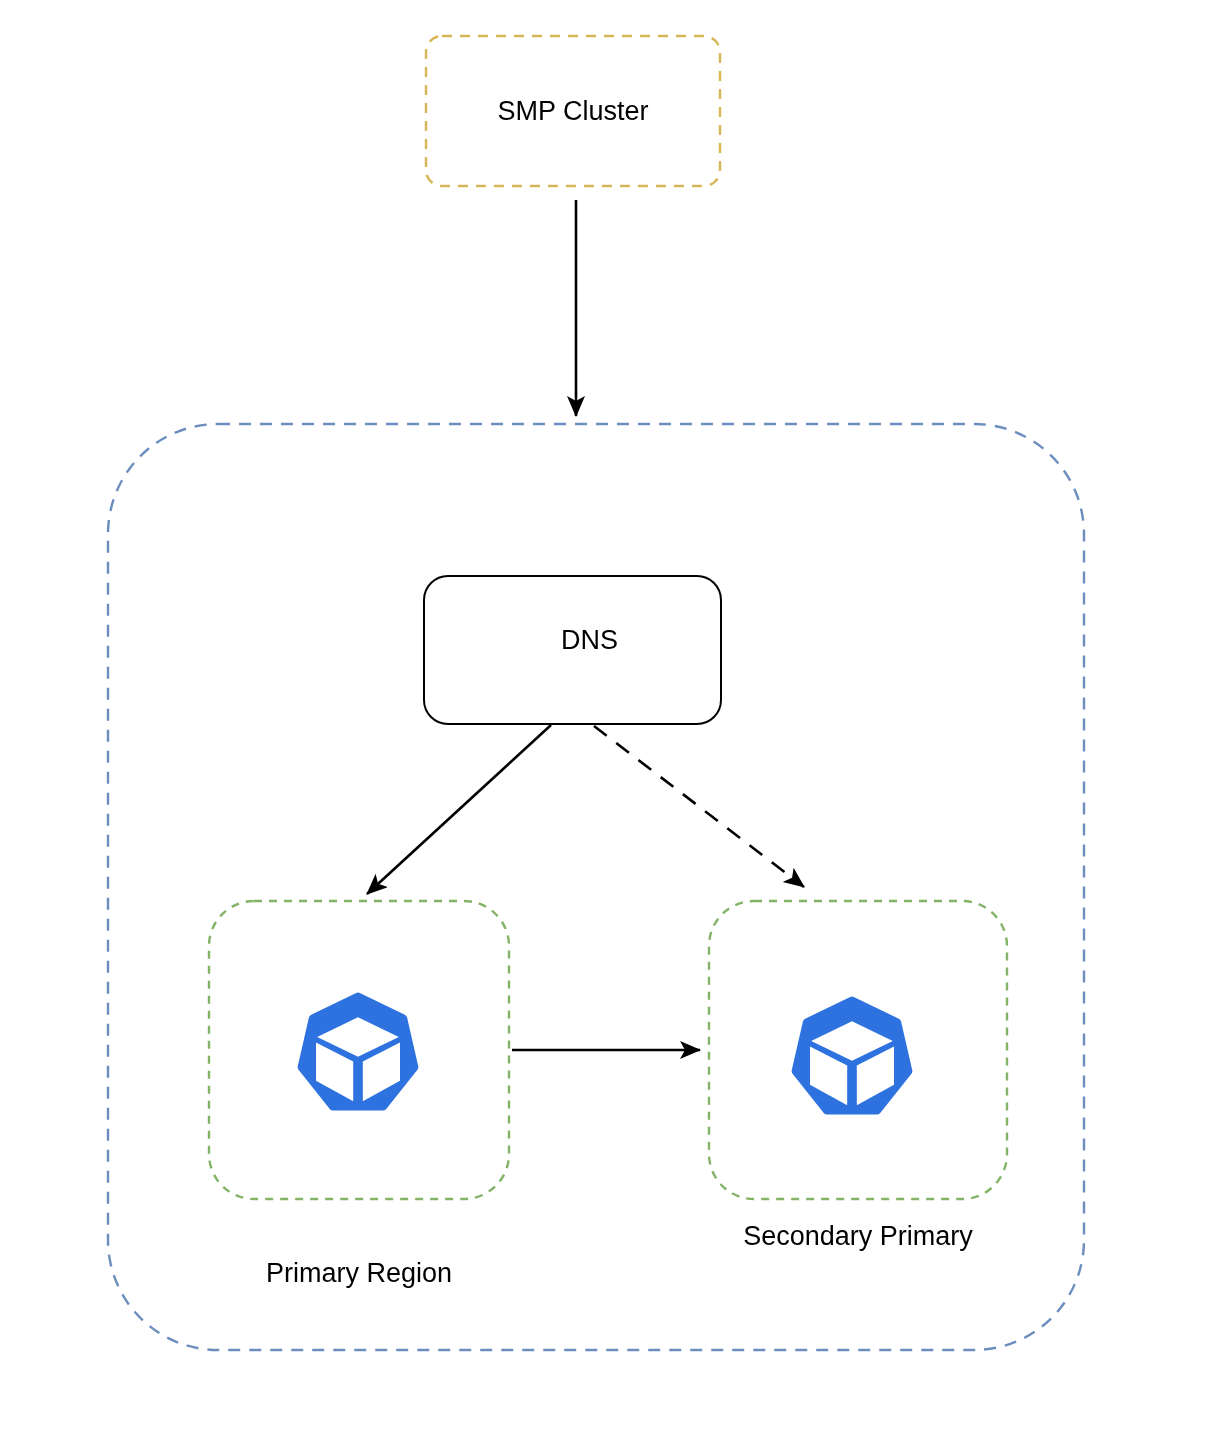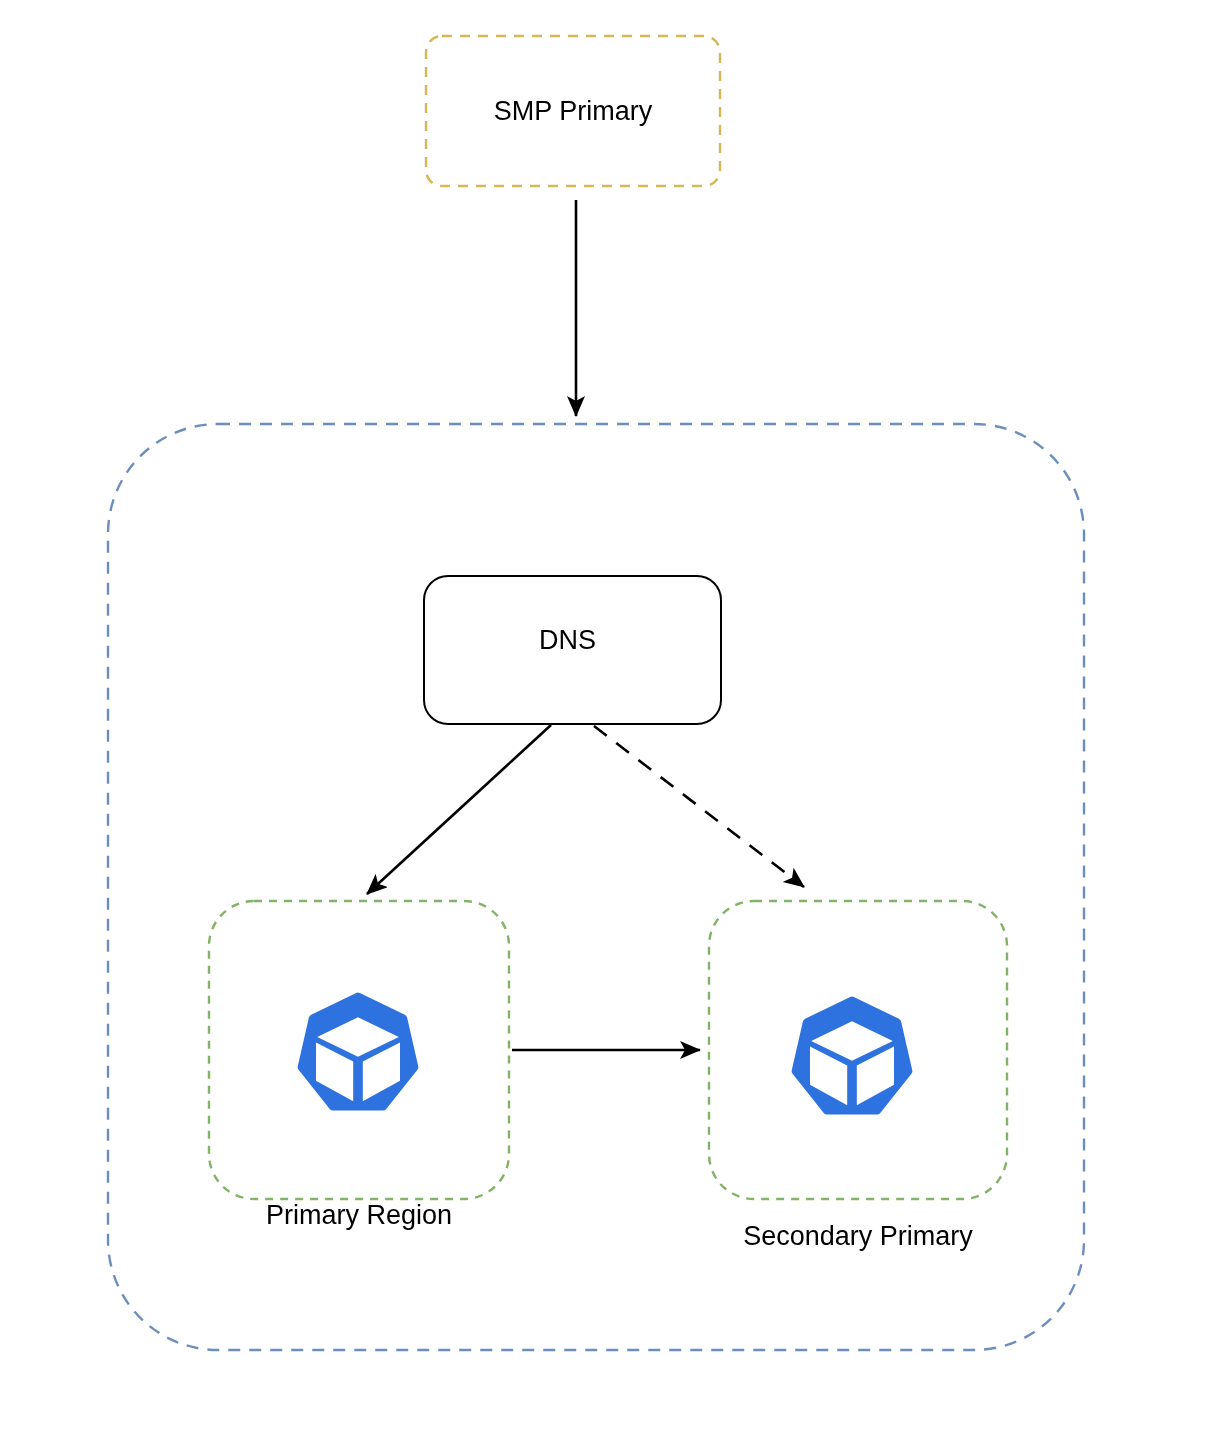--- a/index.html
+++ b/index.html
@@ -27,22 +27,22 @@
     display: flex;
     align-items: center;
     justify-content: center;
     text-align: center;
     color: #000000;
     font-size: 27px;
     line-height: 1.2;
     white-space: nowrap;
   }
   .label-smp      { left: 425px; top: 35px;   width: 296px; height: 152px; }
-  .label-dns      { left: 418px; top: 575px;  width: 299px; height: 130px; }
-  .label-primary  { left: 208px; top: 1191px; width: 302px; height: 48px; }
+  .label-dns      { left: 440px; top: 575px;  width: 299px; height: 130px; }
+  .label-primary  { left: 208px; top: 1249px; width: 302px; height: 48px; }
   .label-secondary{ left: 708px; top: 1212px; width: 300px; height: 48px; }
 </style>
 </head>
 <body>
 
 <div class="canvas">
 
   <svg class="overlay" viewBox="0 0 1210 1440" xmlns="http://www.w3.org/2000/svg">
     <defs>
       <marker id="arrowhead" markerUnits="userSpaceOnUse" markerWidth="24" markerHeight="20" refX="20" refY="9" orient="auto">
@@ -76,21 +76,21 @@
     </g>
 
     <g transform="translate(792,996) scale(1.2)">
       <polygon points="50,4 87.5,22.1 96.8,62.7 70.8,95.3 29.2,95.3 3.2,62.7 12.5,22.1" fill="#2D72DE" stroke="#2D72DE" stroke-width="7" stroke-linejoin="round"></polygon>
       <polygon points="50,21 84,37.5 50,54 16,37.5" fill="#ffffff"></polygon>
       <polygon points="15,42 46,58 46,91 15,74" fill="#ffffff"></polygon>
       <polygon points="85,42 54,58 54,91 85,74" fill="#ffffff"></polygon>
     </g>
   </svg>
 
-  <div class="node-label label-smp">SMP Primary</div>
+  <div class="node-label label-smp">SMP Cluster</div>
 
   <div class="node-label label-dns">DNS</div>
 
   <div class="node-label label-primary">Primary Region</div>
 
   <div class="node-label label-secondary">Secondary Primary</div>
 
 </div>
 
 </body></html>

